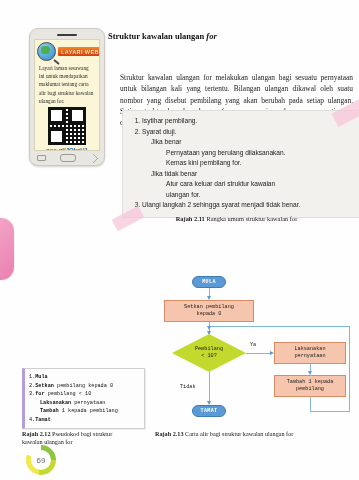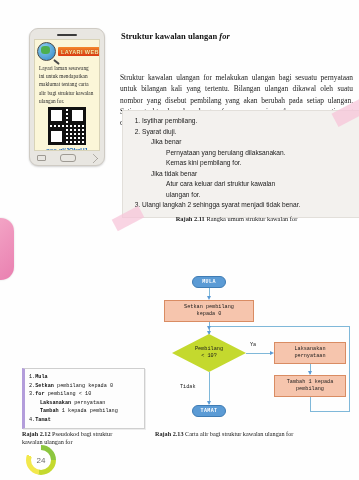--- a/index.html
+++ b/index.html
@@ -87,21 +87,21 @@
   }
   .phone-btns{position:absolute;left:0;right:0;bottom:2px;height:10px;
     display:flex;align-items:center;justify-content:space-around;}
   .pb-sq{width:7px;height:4px;border:1px solid #9e9a93;border-radius:1px;}
   .pb-home{width:14px;height:6px;border:1px solid #9e9a93;border-radius:3px;}
   .pb-bk{width:6px;height:6px;border-right:1px solid #9e9a93;border-top:1px solid #9e9a93;
     transform:rotate(45deg);border-radius:1px;}
 
   
   .heading{
-    position:absolute;left:121px;top:31px;width:232px;
+    position:absolute;left:108px;top:31px;width:232px;
     font-size:8.5px;font-weight:bold;color:#111;
   }
   .heading i{font-style:italic;}
   .para{
     position:absolute;left:120px;top:45px;width:233px;
     font-size:7.4px;line-height:1.52;color:#1a1a1a;text-align:justify;margin-top:27px;
   }
 
   
   .steps{
@@ -308,16 +308,16 @@
     <b>Rajah 2.12</b>
     <span>Pseudokod bagi struktur kawalan ulangan for</span>
   </div>
   <div class="fig-cap" style="left:155px;top:430px;width:198px;">
     <b>Rajah 2.13</b>
     <span>Carta alir bagi struktur kawalan ulangan for</span>
   </div>
 
   <div class="pgwrap">
     <span class="pgring"></span>
-    <span class="pgnum">24</span>
+    <span class="pgnum">69</span>
   </div>
 
 </div>
 
 </body></html>

